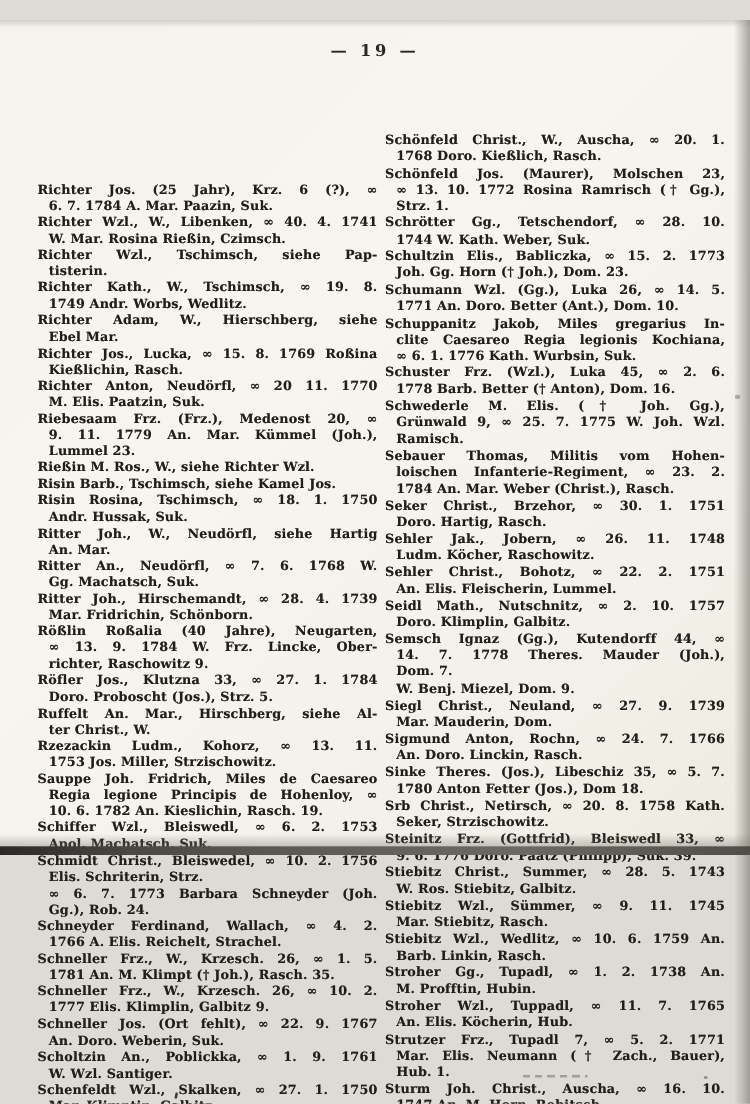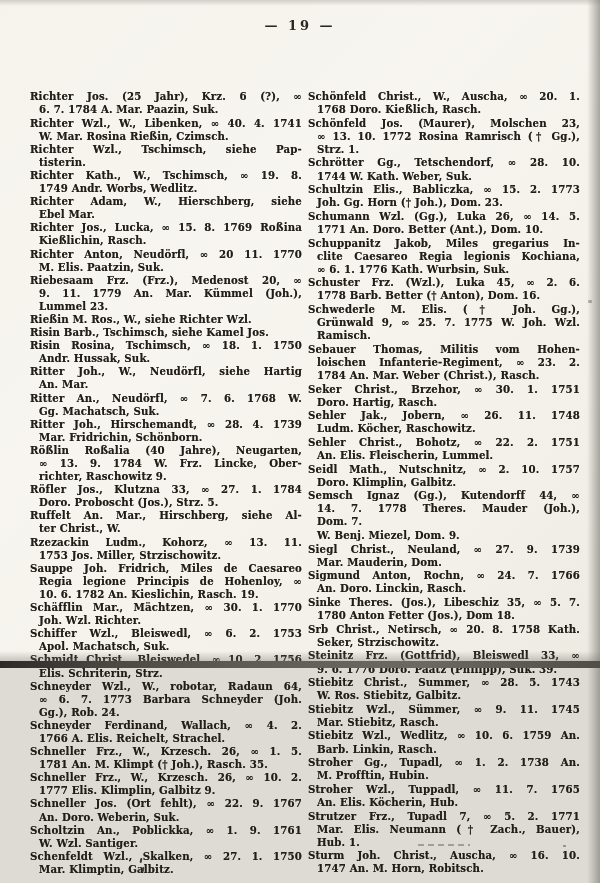--- a/index.html
+++ b/index.html
@@ -2,21 +2,21 @@
 <html><head>
 <meta charset="utf-8">
 <style>
   html,body{margin:0;padding:0;}
   body{
     width:600px;height:883px;position:relative;overflow:hidden;
     background:#dddbd3;
     font-family:"DejaVu Serif","Liberation Serif",serif;
   }
   .page{
-    position:absolute;left:0;top:0;width:600px;height:668px;
+    position:absolute;left:0;top:16px;width:600px;height:668px;
     background:linear-gradient(135deg,#f5f3ec 0%,#f7f5ef 40%,#f2f0e8 80%,#eceae1 100%);
   }
   .right-edge{
     position:absolute;right:0;top:0;width:13px;height:883px;
     background:linear-gradient(to right,rgba(160,158,150,0) 0%,rgba(150,148,140,.45) 55%,rgba(125,123,115,.65) 100%);
   }
   .top-edge{
     position:absolute;left:0;top:0;width:600px;height:6px;
     background:linear-gradient(to bottom,rgba(140,138,130,.35),rgba(140,138,130,0));
   }
@@ -139,33 +139,28 @@
         <div class="entry">
           <div class="line">Rzezackin Ludm., Kohorz, ∞ 13. 11.</div>
           <div class="line cont last">1753 Jos. Miller, Strzischowitz.</div>
         </div>
         <div class="entry">
           <div class="line">Sauppe Joh. Fridrich, Miles de Caesareo</div>
           <div class="line cont">Regia legione Principis de Hohenloy, ∞</div>
           <div class="line cont last">10. 6. 1782 An. Kieslichin, Rasch. 19.</div>
         </div>
         <div class="entry">
-          <div class="line">Schäfflin Mar., Mächtzen, ∞ 30. 1. 1770</div>
-          <div class="line cont last">Joh. Wzl. Richter.</div>
-        </div>
-        <div class="entry">
           <div class="line">Schiffer Wzl., Bleiswedl, ∞ 6. 2. 1753</div>
           <div class="line cont last">Apol. Machatsch, Suk.</div>
         </div>
         <div class="entry">
           <div class="line">Schmidt Christ., Bleiswedel, ∞ 10. 2. 1756</div>
           <div class="line cont last">Elis. Schriterin, Strz.</div>
         </div>
         <div class="entry">
-          <div class="line">Schneyder Wzl., W., robotar, Radaun 64,</div>
           <div class="line cont">∞ 6. 7. 1773 Barbara Schneyder (Joh.</div>
           <div class="line cont last">Gg.), Rob. 24.</div>
         </div>
         <div class="entry">
           <div class="line">Schneyder Ferdinand, Wallach, ∞ 4. 2.</div>
           <div class="line cont last">1766 A. Elis. Reichelt, Strachel.</div>
         </div>
         <div class="entry">
           <div class="line">Schneller Frz., W., Krzesch. 26, ∞ 1. 5.</div>
           <div class="line cont last">1781 An. M. Klimpt († Joh.), Rasch. 35.</div>

